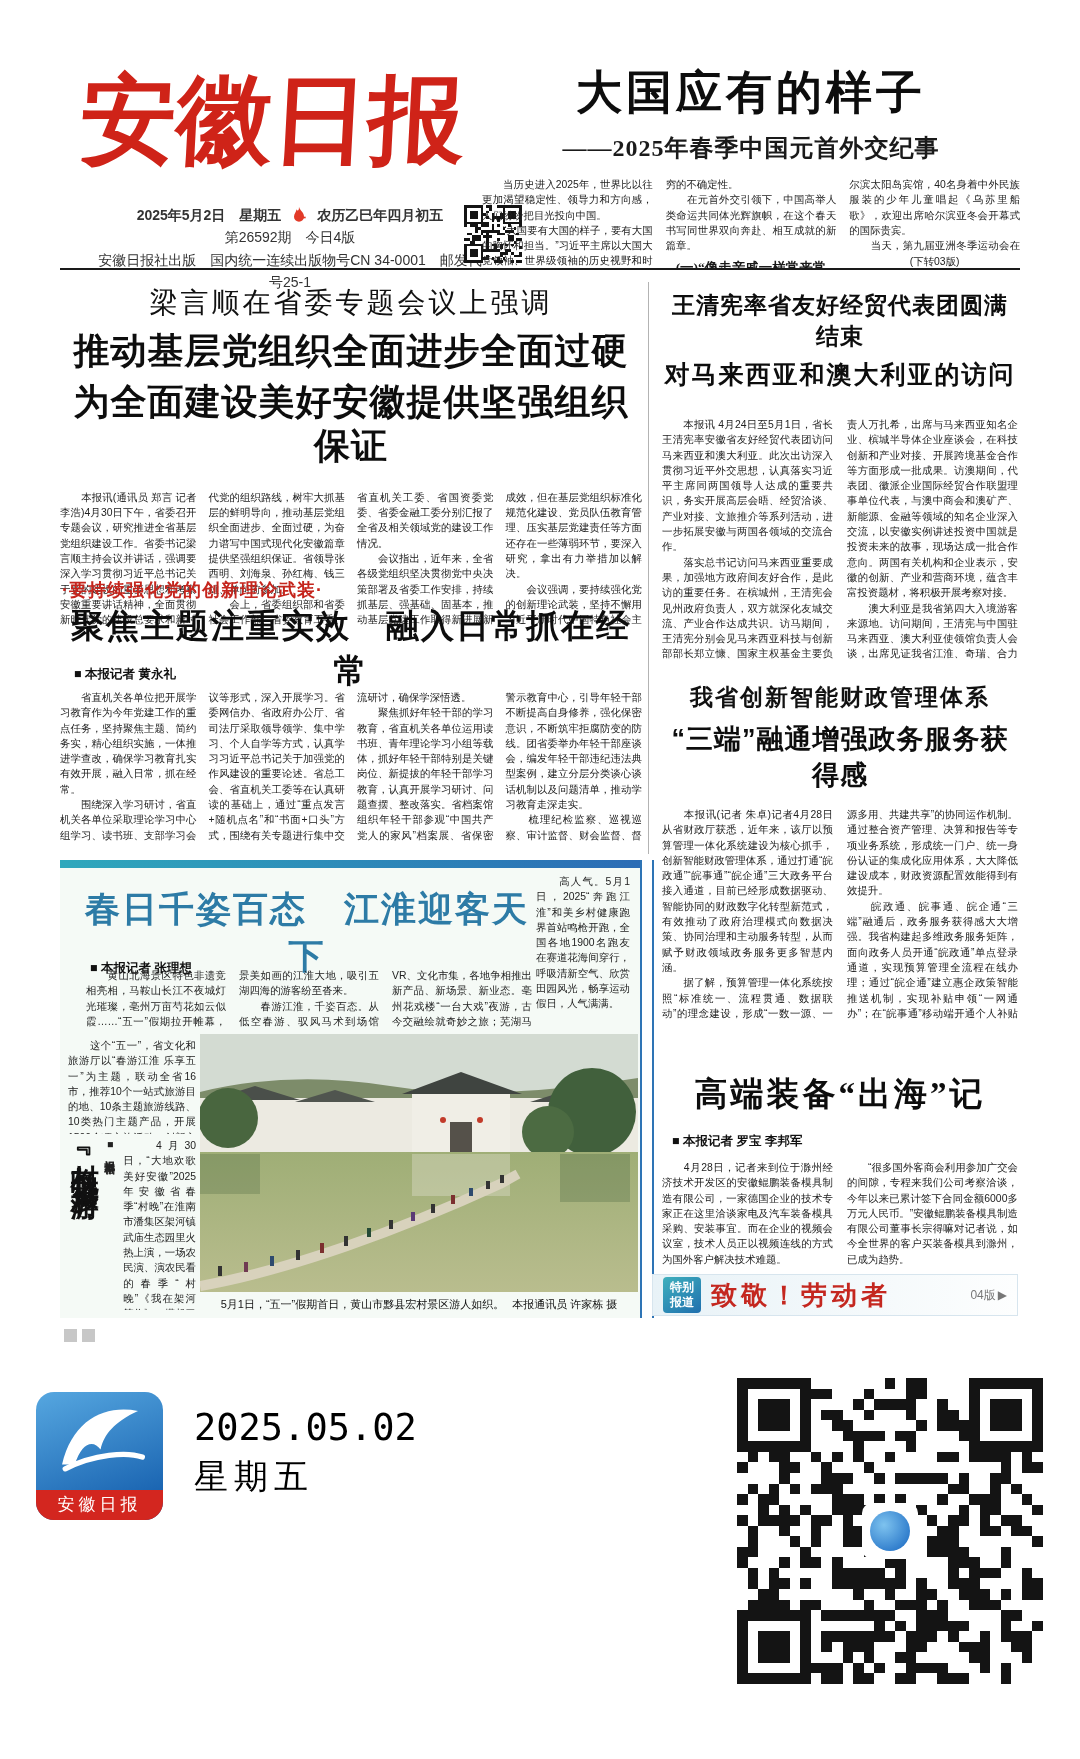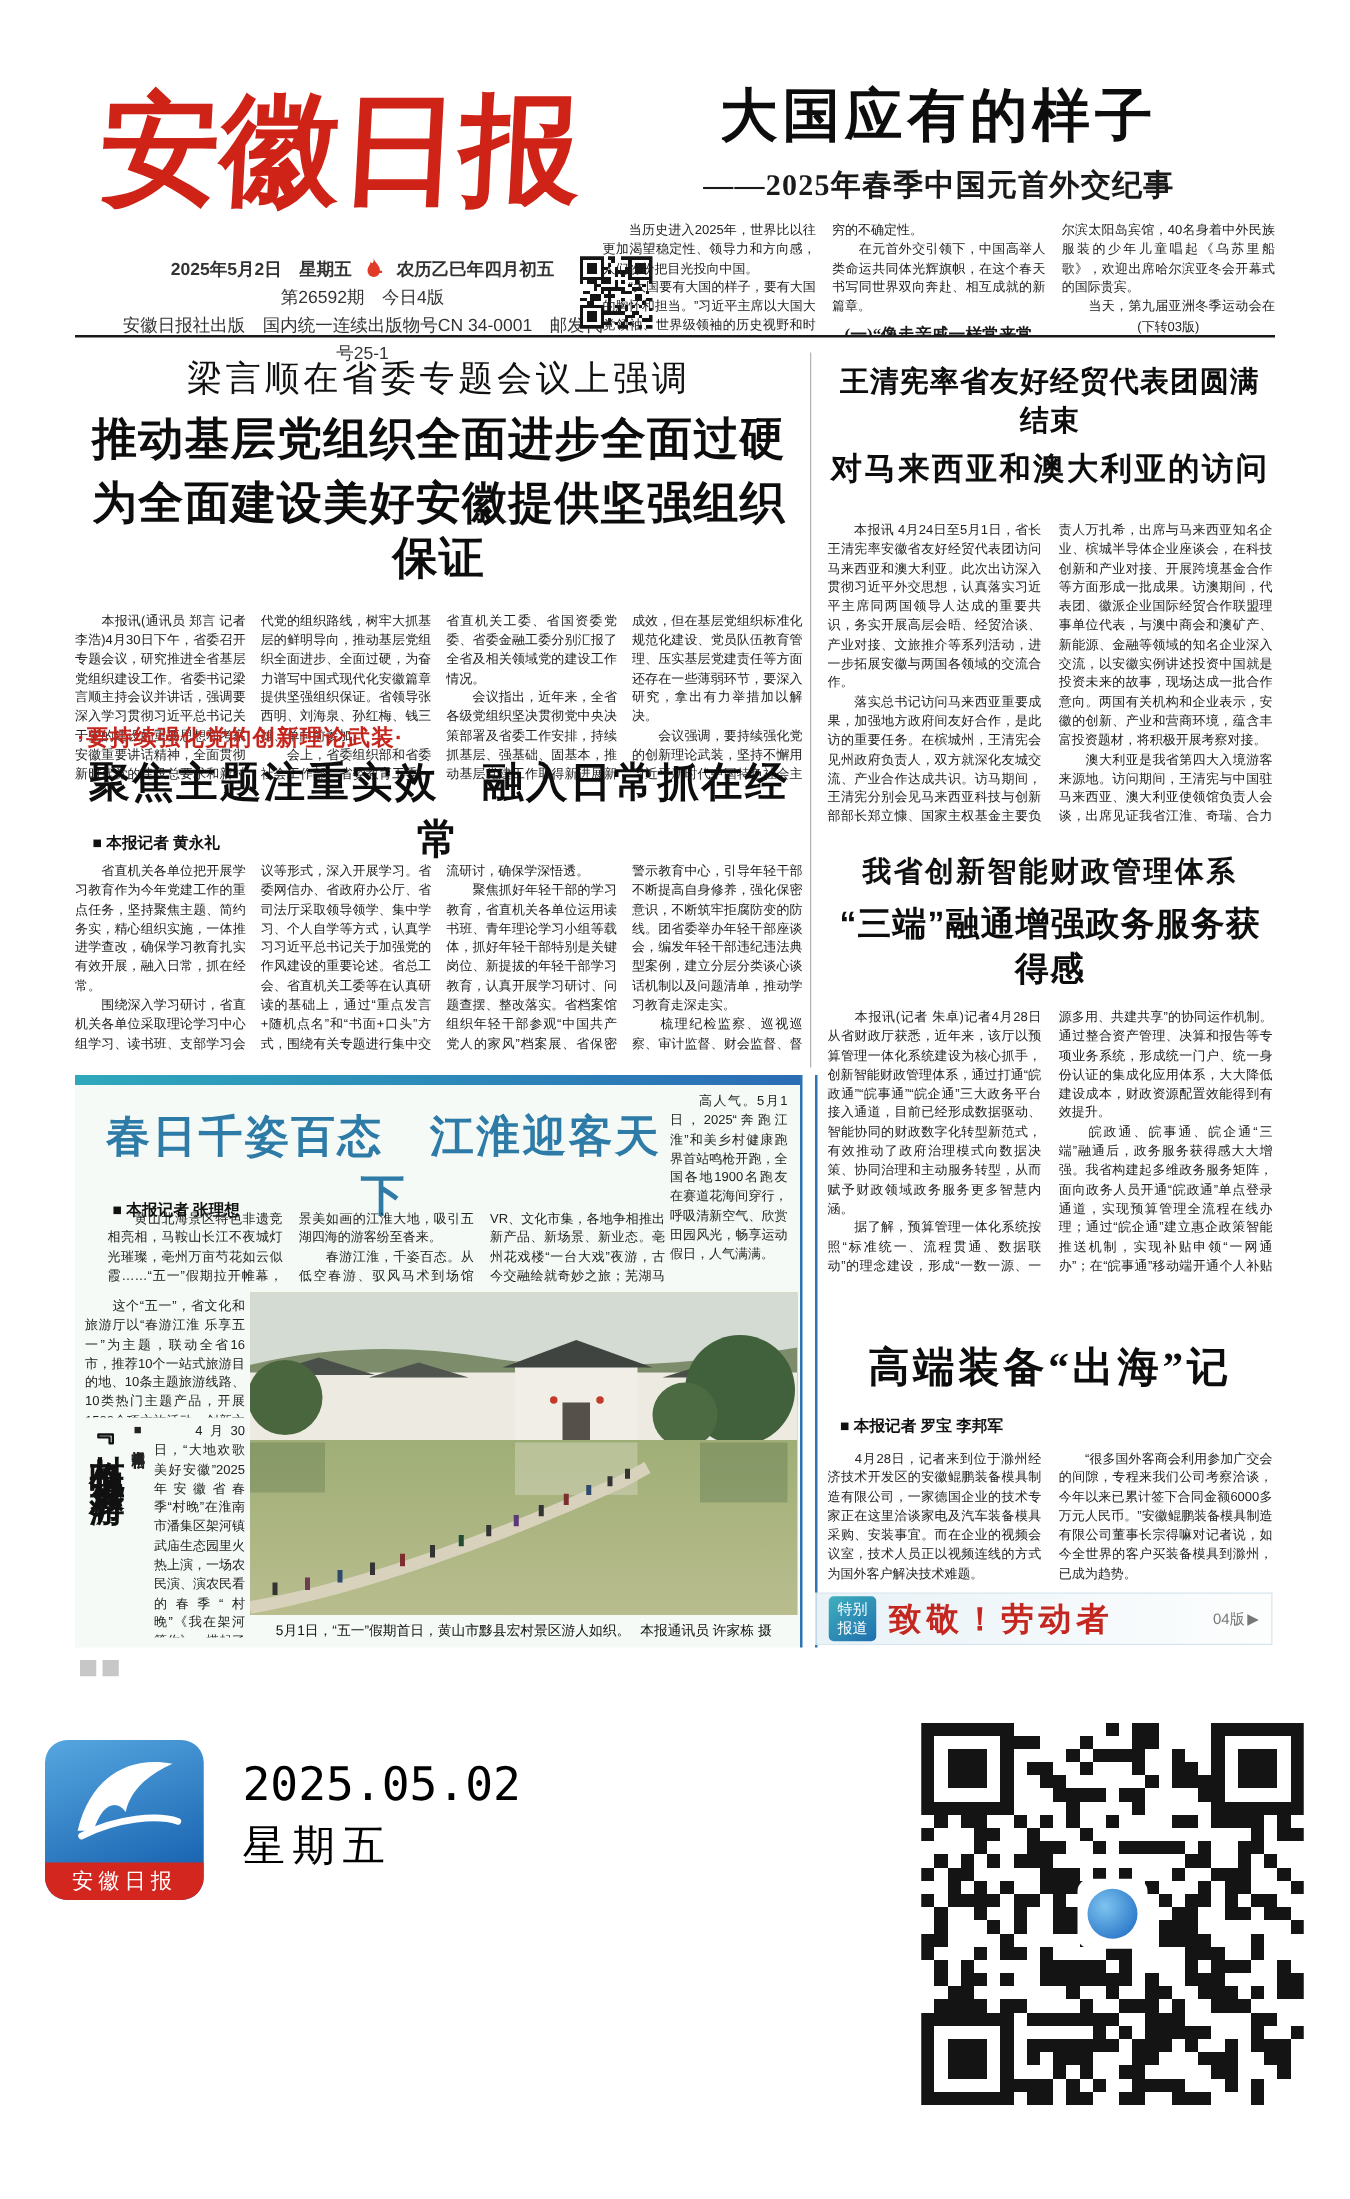--- a/index.html
+++ b/index.html
@@ -73,21 +73,21 @@
   .fi-h { font-size:27px; font-weight:900; margin-top:8px; letter-spacing:1px; color:#0d0d0d; }
   .fi-body { margin-top:14px; height:226px; text-align:justify; }
   .equip { left:662px; top:1072px; width:356px; }
   .eq-h { font-family:"Liberation Serif","DejaVu Serif",serif; font-weight:700; font-size:33px; text-align:center; letter-spacing:3px; color:#0d0d0d; }
   .eq-by { margin-top:16px; padding-left:10px; }
   .eq-body { margin-top:10px; height:112px; }
 
   
   .special { left:652px; top:1274px; width:366px; height:42px; display:flex; align-items:center; gap:10px; padding:0 10px;
              background:linear-gradient(90deg,#e8f2f7,#fdfefe); border:1px solid #d7e5ee; }
-  .sp-badge { width:38px; font-size:12px; line-height:1.25; text-align:center; color:#fff; font-weight:400;
+  .sp-badge { width:38px; font-size:12px; line-height:1.25; text-align:center; color:#fff; font-weight:700;
               background:linear-gradient(145deg,#3fb0bd,#1f6fae); border-radius:4px; padding:3px 2px; }
   .sp-title { flex:1; font-family:"Liberation Serif","DejaVu Serif",serif; 
               font-weight:900; font-size:26px; color:#c4271f; letter-spacing:4px; }
   .sp-page { font-size:12px; color:#777; display:flex; align-items:center; gap:2px; }
 
   .pm-row { left:64px; top:1328px; }
   .pm { width:13px; height:13px; background:#c7c7c7; display:inline-block; margin-right:5px; }
 
   
   .app-icon { left:36px; top:1392px; width:127px; height:128px; border-radius:18px; overflow:hidden;

